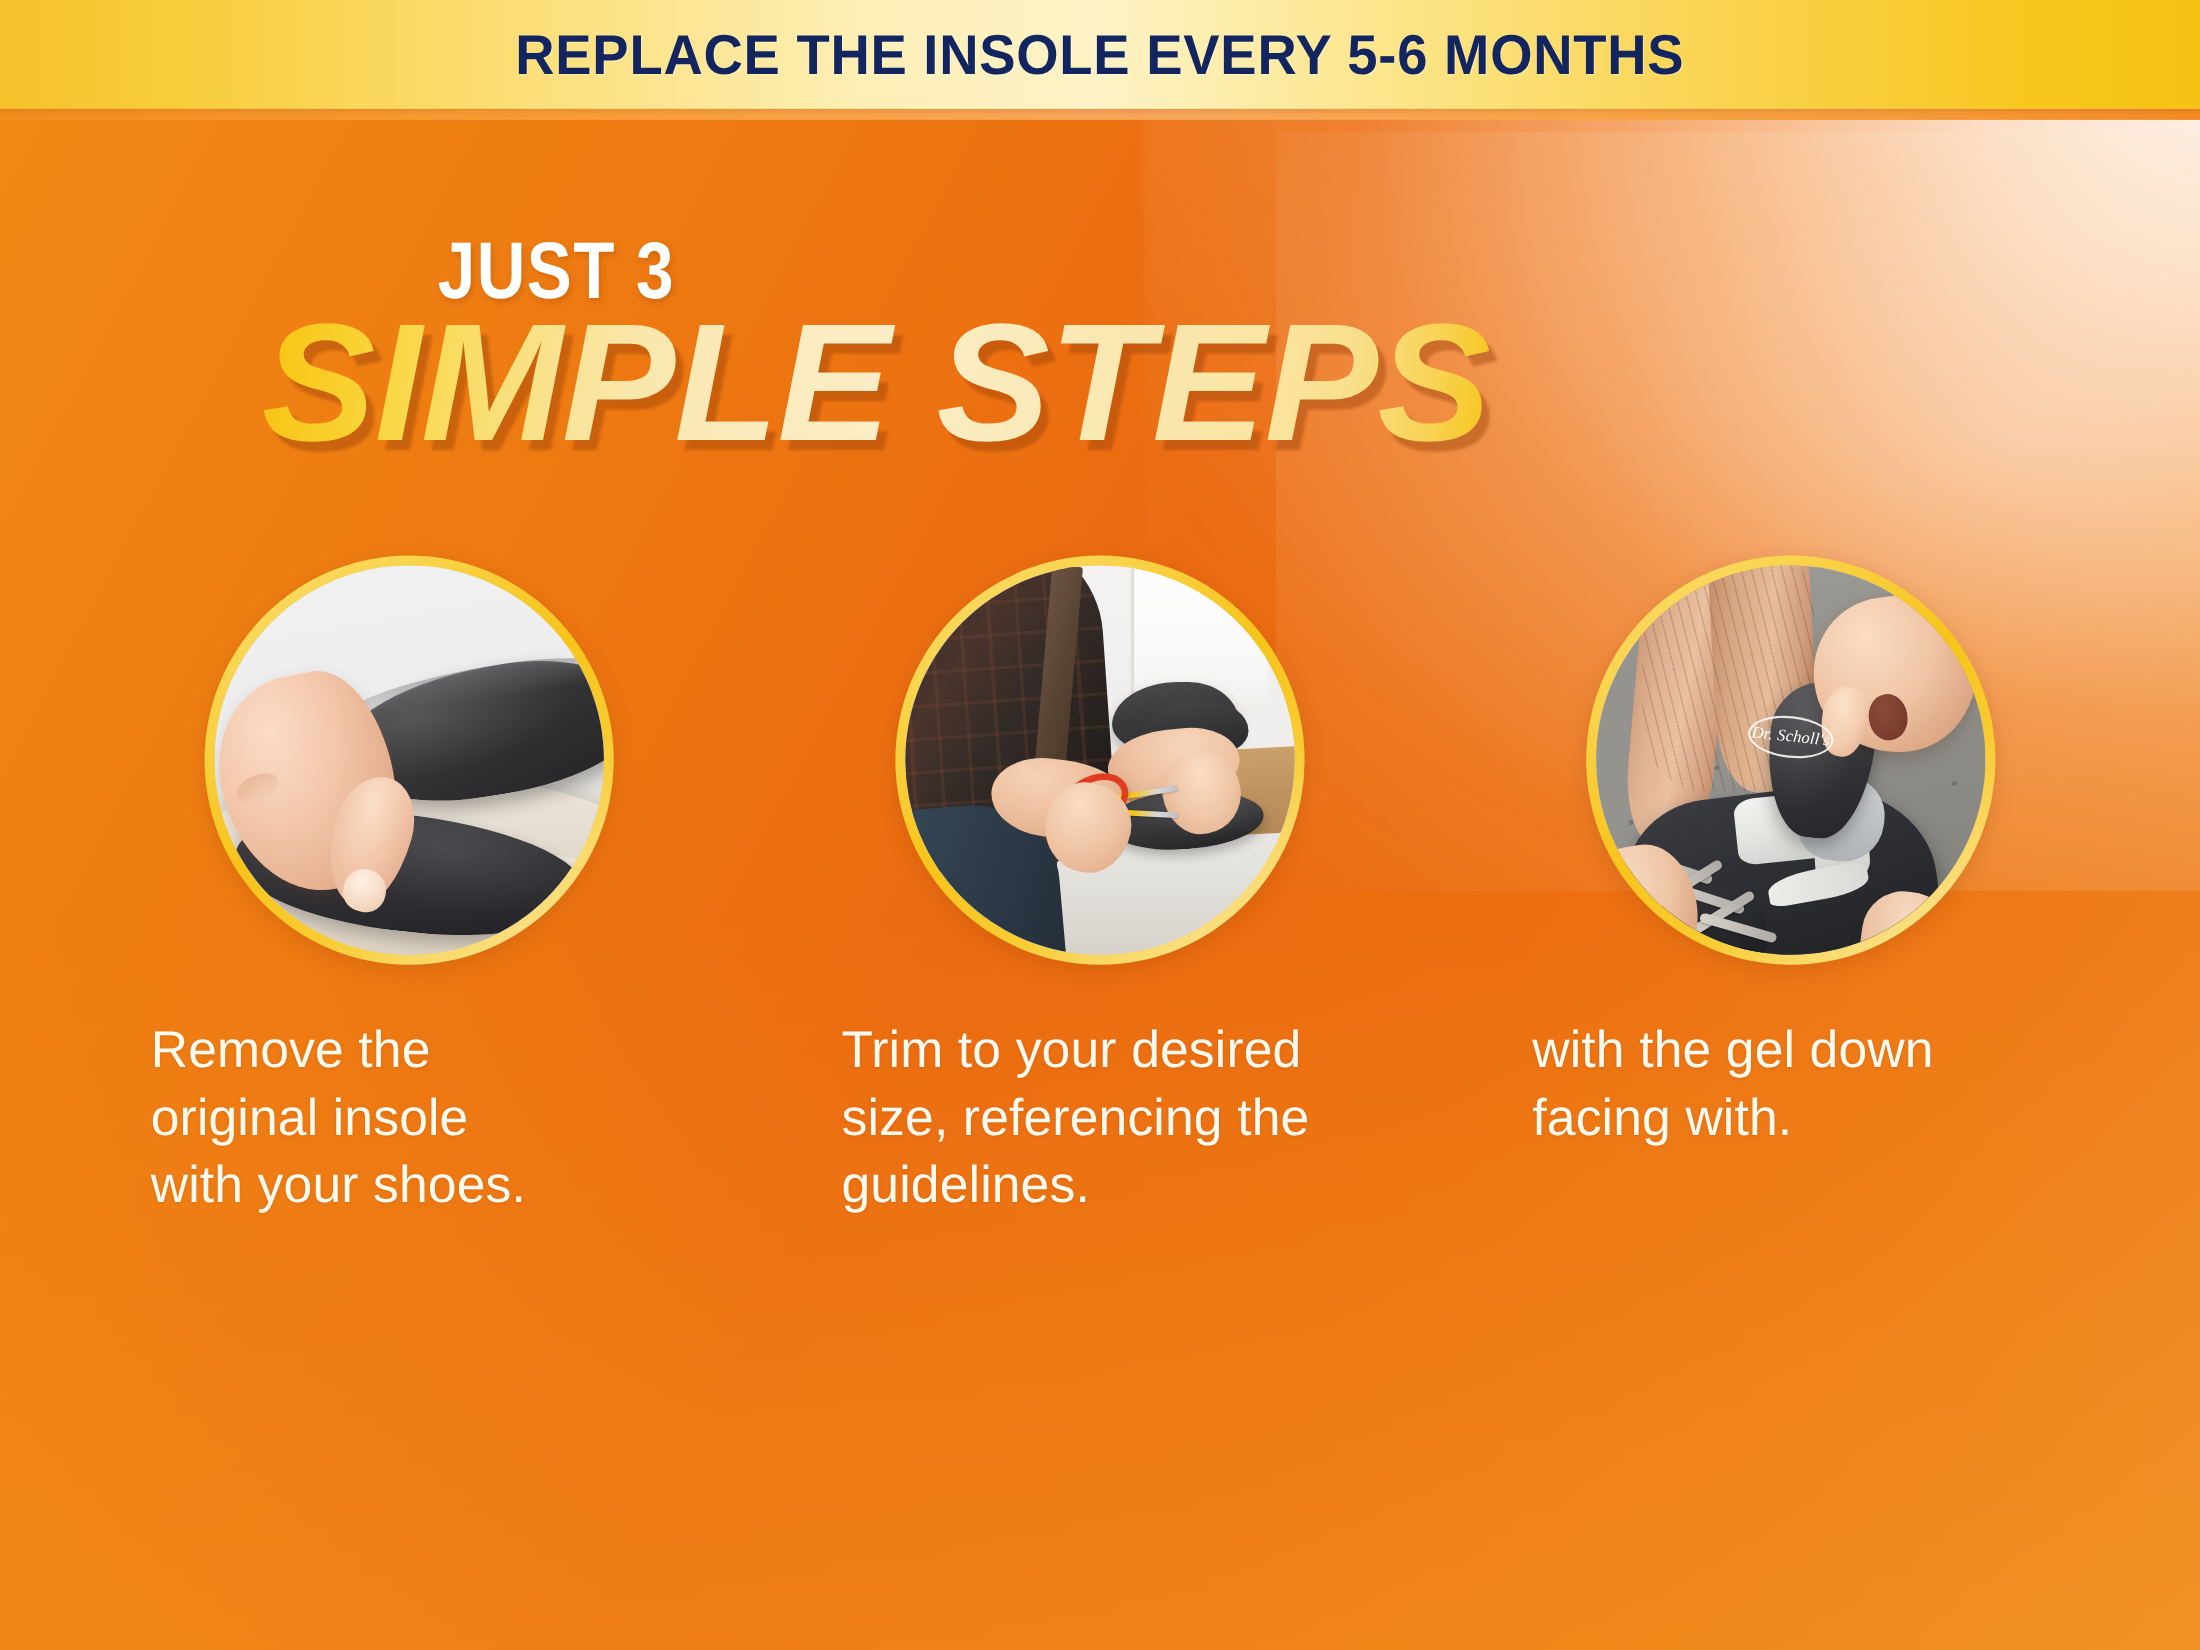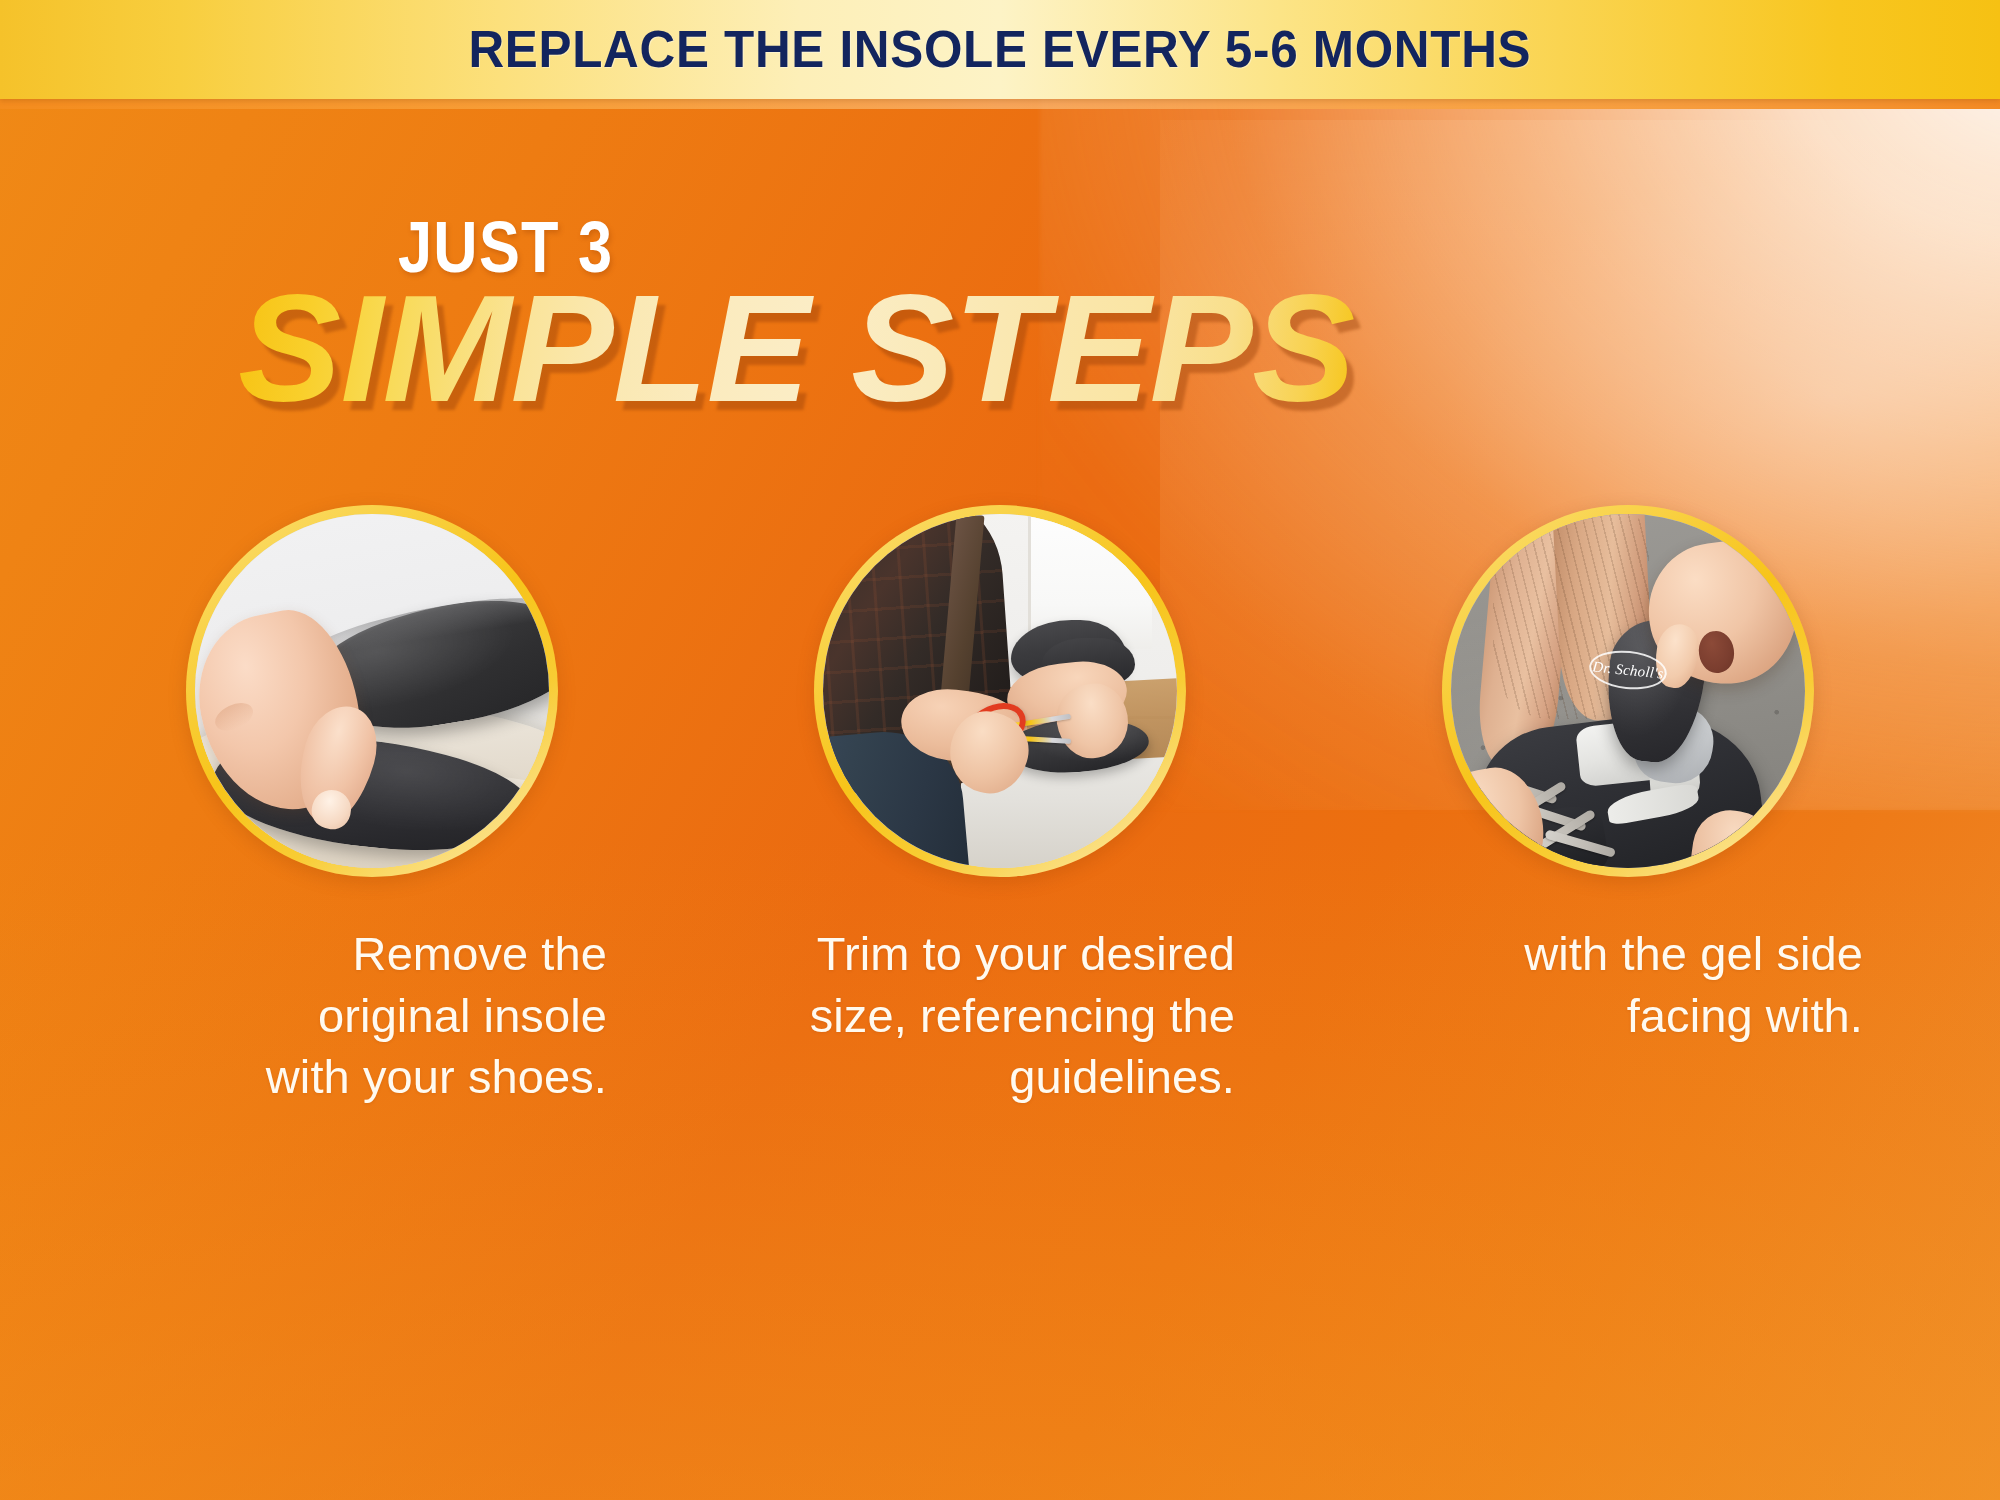--- a/index.html
+++ b/index.html
@@ -217,21 +217,21 @@
     position: relative;
     width: 100%;
     height: 100%;
     border-radius: 50%;
     overflow: hidden;
     background: #cfcfcf;
   }
   .caption {
     margin-top: 46px;
     width: 470px;
-    text-align: right;
+    text-align: left;
     font-family: "Liberation Sans", sans-serif;
     font-weight: normal;
     font-size: 47px;
     line-height: 1.31;
     color: #FFFAF0;
     letter-spacing: 0.1px;
     text-shadow: 0 1px 3px rgba(150,60,0,0.18);
   }
 
   
@@ -804,19 +804,19 @@
           <div class="p3-insole"></div>
           <div class="p3-logo">Dr. Scholl's</div>
           <div class="p3-hand-r"></div>
           <div class="p3-thumb-r"></div>
           <div class="p3-finger-r"></div>
           <div class="p3-hand-l"></div>
           <div class="p3-hand-l2"></div>
         </div>
       </div>
       <div class="caption">
-        <div>with the gel side</div>
+        <div>with the gel down</div>
         <div>facing with.</div>
       </div>
     </div>
 
   </div>
 </div>
 
 </body></html>

